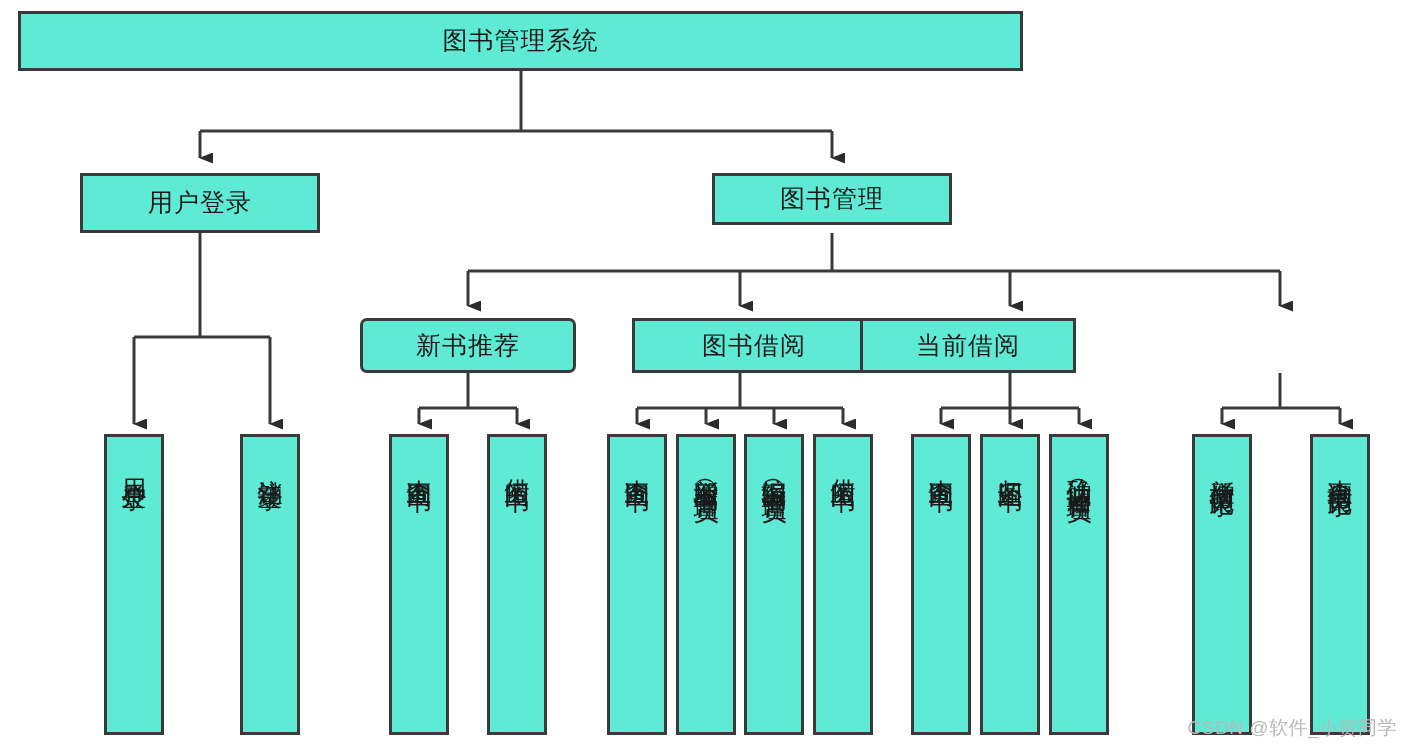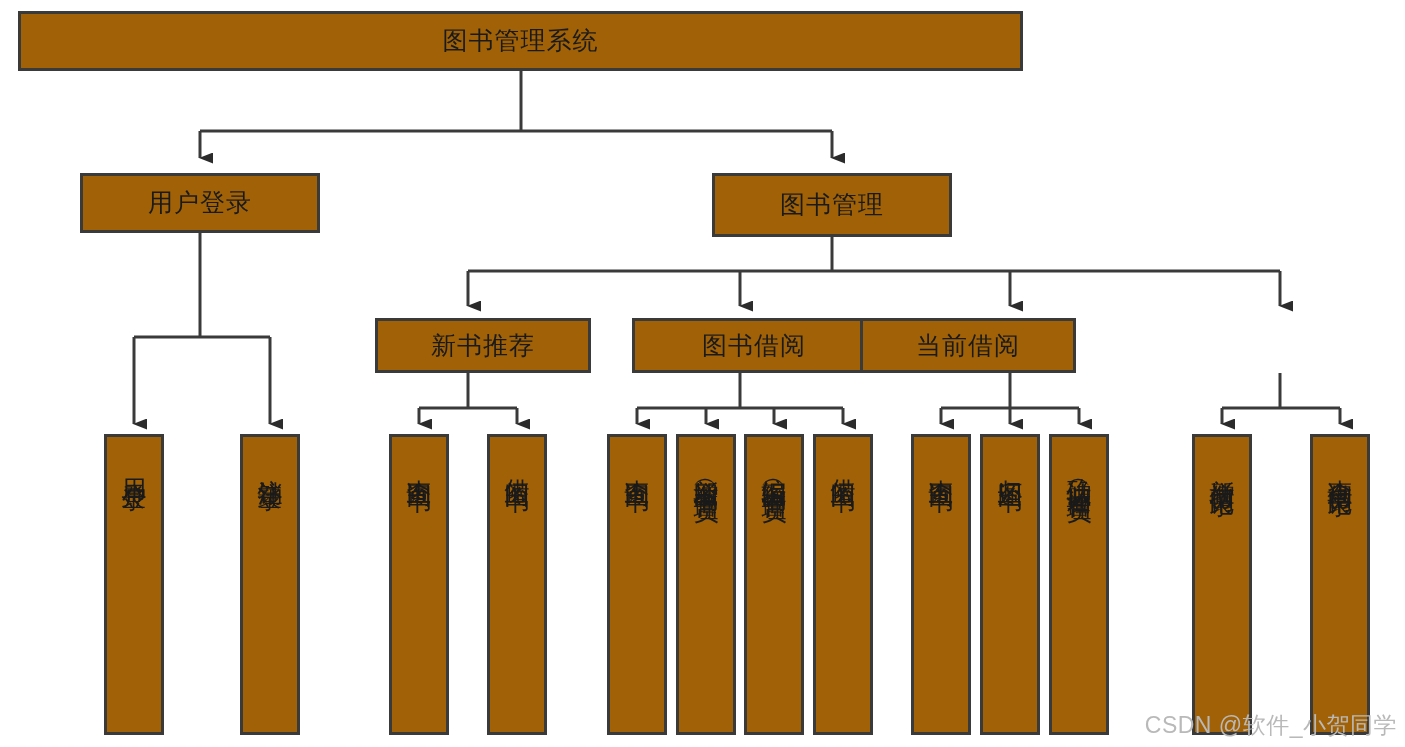--- a/index.html
+++ b/index.html
@@ -21,21 +21,21 @@
     position: absolute;
     left: 0;
     top: 0;
     width: 1405px;
     height: 747px;
     pointer-events: none;
   }
   .node {
     position: absolute;
     box-sizing: border-box;
-    background: #a16207;
+    background: #5eead4;
     border: 3px solid #3a3a3a;
     display: flex;
     align-items: center;
     justify-content: center;
     color: #1a1a1a;
     z-index: 2;
   }
   .node .lbl {
     display: block;
     line-height: 1.18;
@@ -57,21 +57,21 @@
     text-orientation: upright;
     font-size: 25px;
     letter-spacing: 3px;
     line-height: 1;
     max-height: 282px;
   }
   #watermark {
     position: absolute;
     right: 8px;
     bottom: 6px;
-    font-size: 23px;
+    font-size: 19px;
     color: #b9b9b9;
     letter-spacing: 0.5px;
     z-index: 5;
     white-space: nowrap;
   }
 </style>
 </head>
 <body>
 
 <div id="canvas">
@@ -126,25 +126,25 @@
     </g>
   </svg>
 
   <div class="node h" style="left:18px; top:11px; width:1005px; height:60px;">
     <span class="lbl">图书管理系统</span>
   </div>
 
   <div class="node h" style="left:80px; top:173px; width:240px; height:60px;">
     <span class="lbl">用户登录</span>
   </div>
-  <div class="node h" style="left:712px; top:173px; width:240px; height:64px;">
+  <div class="node h" style="left:712px; top:173px; width:240px; height:52px;">
     <span class="lbl">图书管理</span>
   </div>
 
-  <div class="node h" style="left:375px; top:318px; width:216px; height:55px;">
+  <div class="node h" style="left:360px; top:318px; width:216px; height:55px;border-radius:7px;">
     <span class="lbl">新书推荐</span>
   </div>
   <div class="node h" style="left:632px; top:318px; width:244px; height:55px;">
     <span class="lbl">图书借阅</span>
   </div>
   <div class="node h" style="left:860px; top:318px; width:216px; height:55px;">
     <span class="lbl">当前借阅</span>
   </div>
 
   <div class="node v" style="left:104px; top:434px; width:60px; height:301px;">

